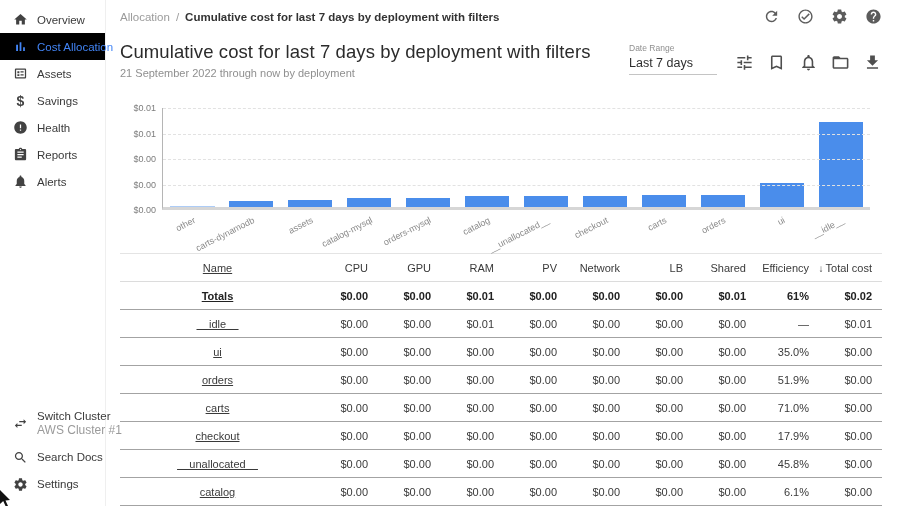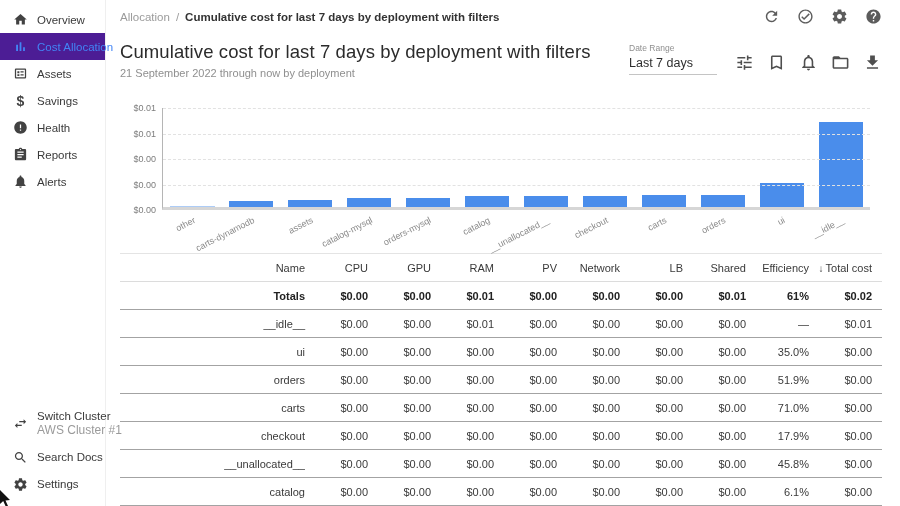--- a/index.html
+++ b/index.html
@@ -7,21 +7,21 @@
     font-family:"Liberation Sans", sans-serif; color:#333; }
   .app { display:flex; width:900px; height:506px; }
 
   
   .sidebar { width:106px; flex:0 0 106px; background:#fff; border-right:1px solid #efefef;
     display:flex; flex-direction:column; justify-content:space-between; padding:6px 0 8px 0; }
   .side-item { display:flex; align-items:center; gap:9px; padding:6px 0 6px 13px;
     font-size:11.5px; color:#3a3a3a; cursor:pointer; white-space:nowrap; }
   .side-item .ic { width:15px; height:15px; flex:0 0 15px; display:flex; align-items:center; justify-content:center; }
   .side-item svg { width:15px; height:15px; fill:#424242; }
-  .side-item.active { background:#4c1d95; color:#4284f5; }
+  .side-item.active { background:#000000; color:#4284f5; }
   .side-item.active svg { fill:#4284f5; }
   .dollar-glyph { font-size:14px; font-weight:bold; color:#424242; line-height:1; }
   .side-item .two-line { display:flex; flex-direction:column; line-height:1.25; }
   .side-sub { font-size:12px; color:#9a9a9a; }
 
   
   .main { flex:1; display:flex; flex-direction:column; min-width:0; }
   .topbar { height:48px; display:flex; align-items:center; justify-content:space-between;
     padding:0 18px 0 14px; }
   .breadcrumb { font-size:11.5px; color:#9b9b9b; display:flex; gap:6px; align-items:center; }
@@ -62,21 +62,21 @@
   .bar { width:75%; border-radius:0; }
   .x-label { position:absolute; top:calc(100% + 8px); right:50%; transform:rotate(-27deg);
     transform-origin:100% 0; font-size:9px; color:#8a8a8a; white-space:nowrap; }
 
   
   .alloc-table { margin-top:11px; border-top:1px solid #e4e4e4; }
   .t-row { display:grid; grid-template-columns:1fr repeat(9,63px); align-items:center;
     height:28px; border-bottom:1px solid #a3a3a3; padding-right:10px; }
   .t-row.header { color:#5f5f5f; font-size:10.5px; border-bottom:1px solid #dcdcdc; }
   .t-cell { font-size:11px; color:#3a3a3a; text-align:right; }
-  .t-cell.name { text-align:right; padding-left:10px; }
+  .t-cell.name { text-align:center; padding-left:10px;text-decoration:underline; }
   .t-row.totals .t-cell { font-weight:bold; color:#222; }
   .t-row.data-row { cursor:pointer; }
   .sort-arrow { font-size:10px; margin-right:2px; }
 
   
   .cursor { position:fixed; left:0; bottom:0; width:12px; height:16px; z-index:9; }
 </style>
 </head>
 <body>
 

